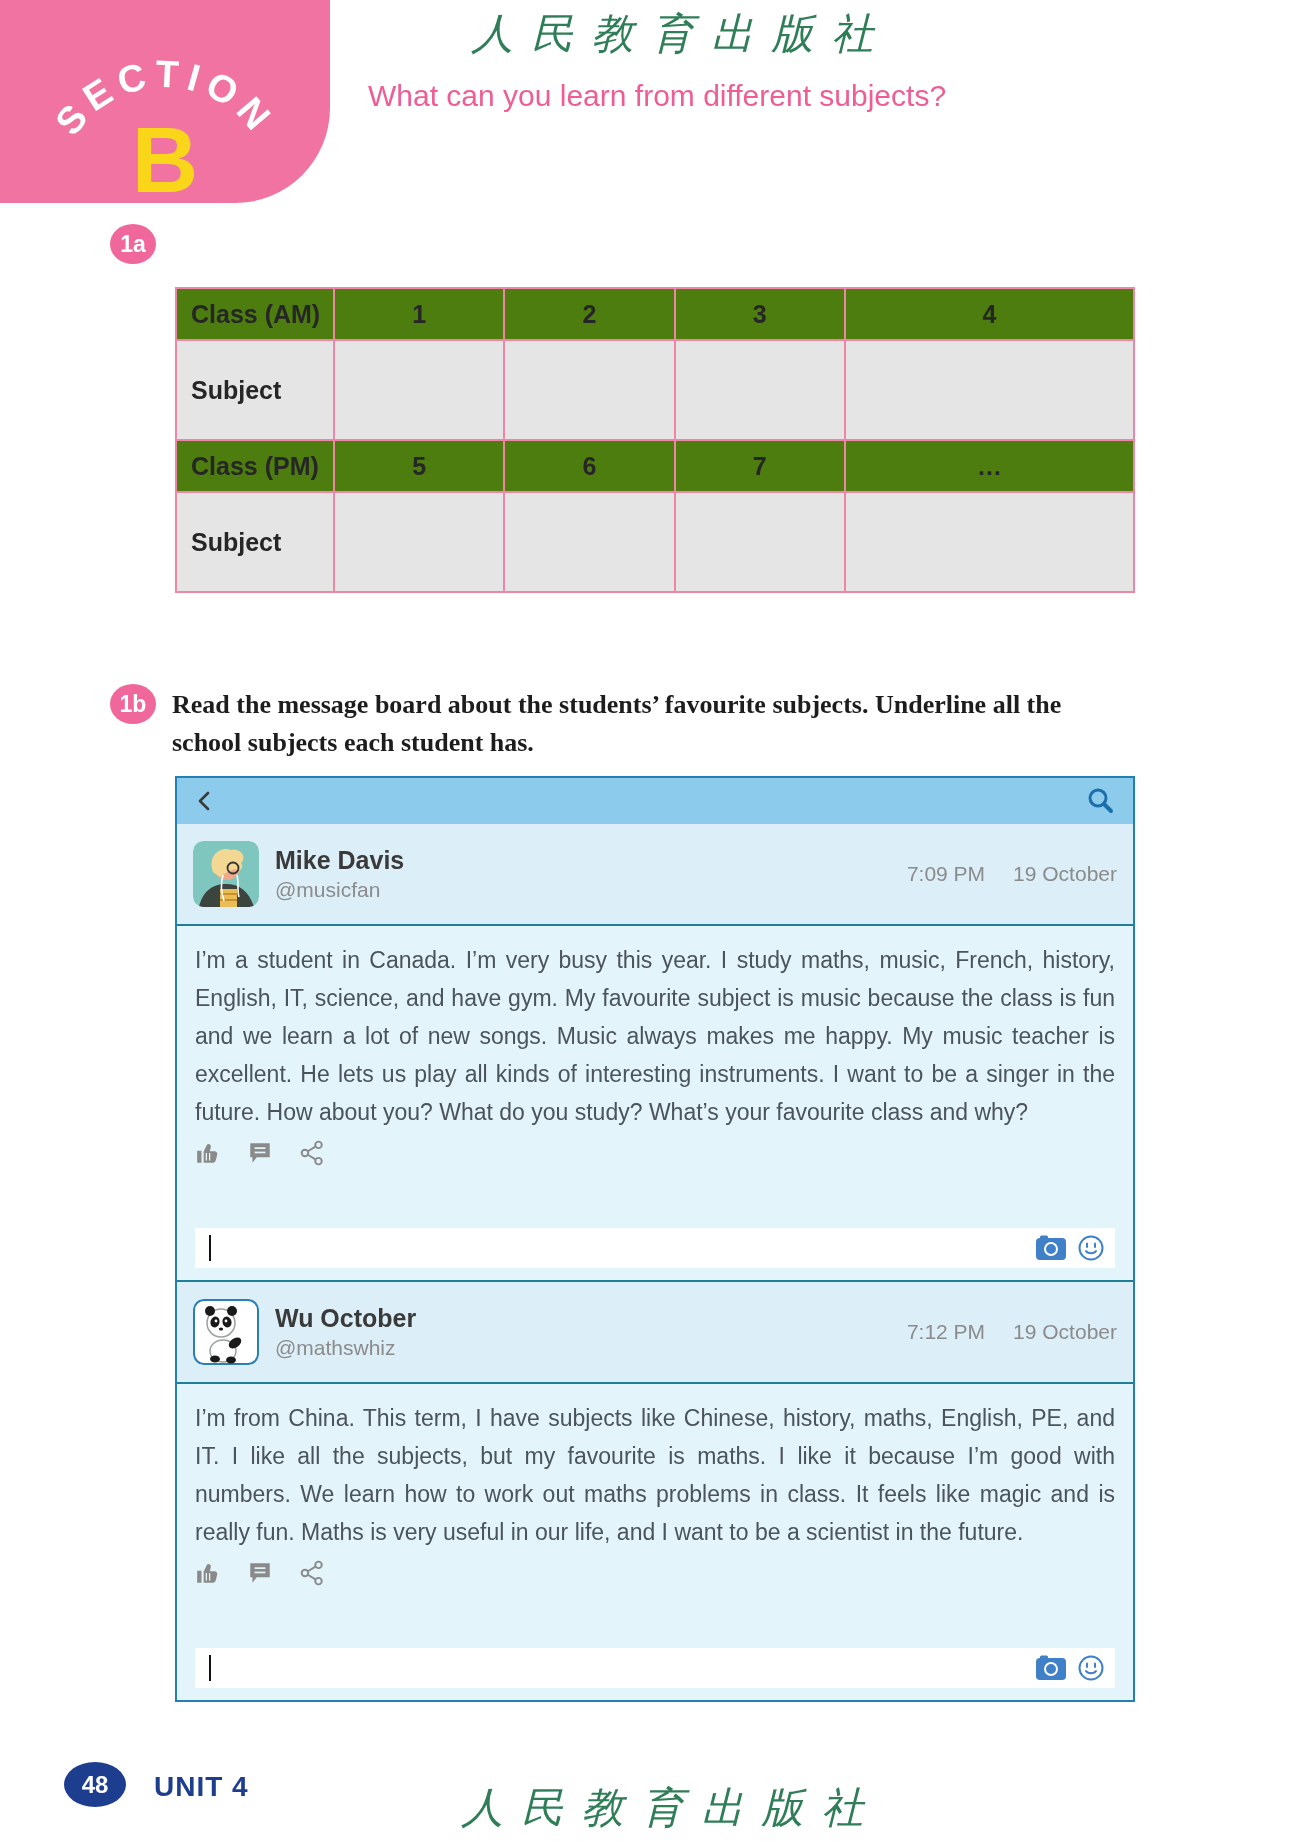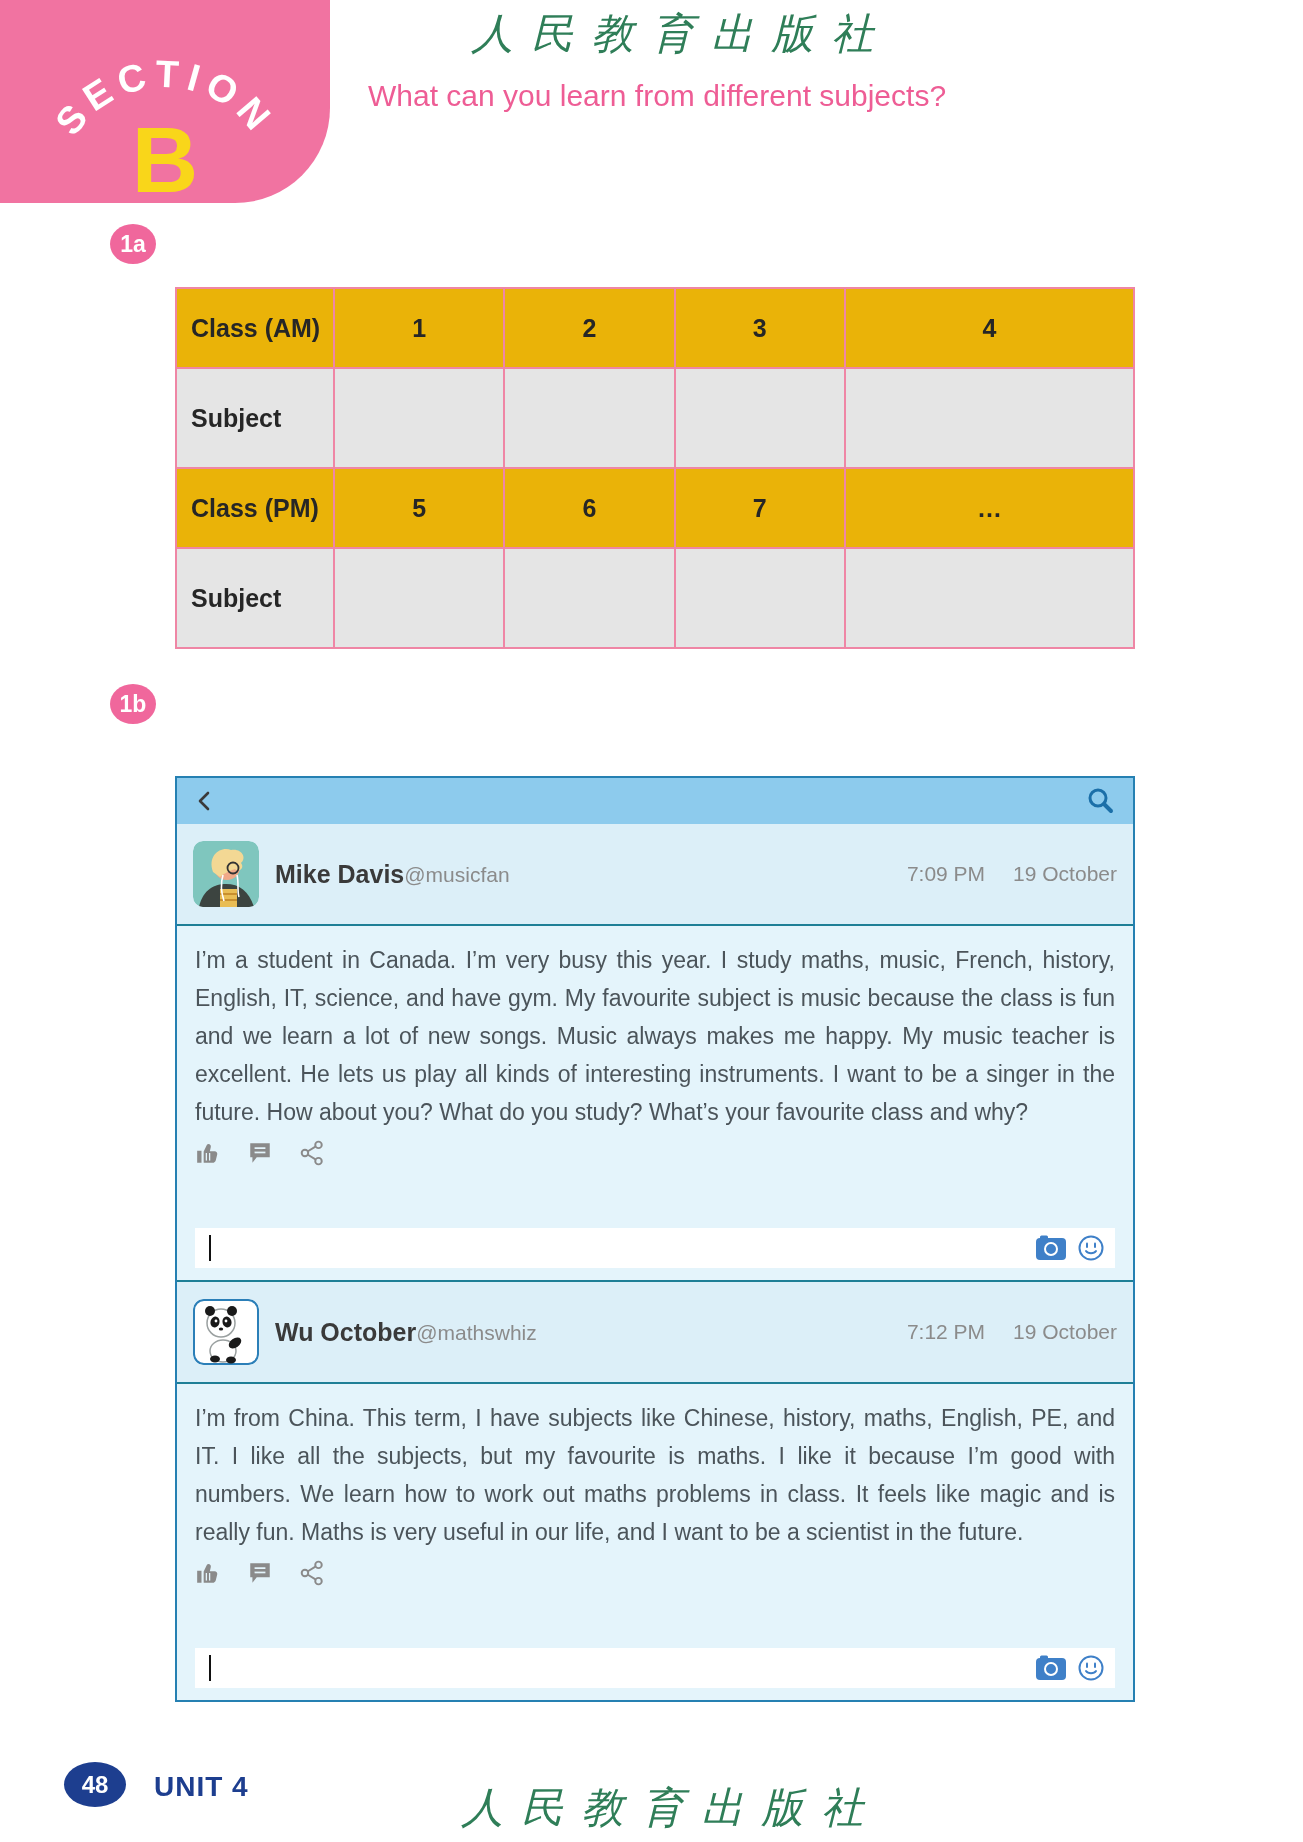--- a/index.html
+++ b/index.html
@@ -49,41 +49,41 @@
   
   table.timetable {
     position:absolute; left:175px; top:287px; width:960px;
     border-collapse:collapse;
   }
   table.timetable td {
     border:2px solid #EF86A5; font-size:25px; font-weight:bold; color:#262626;
   }
   table.timetable td.label { width:158px; text-align:left; padding-left:14px; }
   table.timetable td.num { text-align:center; }
-  tr.row-header td { background:#eab308; height:80px; }
+  tr.row-header td { background:#4d7c0f; height:52px; }
   tr.row-subject td { background:#e5e5e5; height:100px; }
 
   
   .board {
     position:absolute; left:175px; top:776px; width:960px; height:926px;
     border:2px solid #2580B2; display:flex; flex-direction:column;
     background:#E4F4FB;
   }
   .board-topbar {
     height:46px; background:#8DCBED; display:flex; align-items:center;
     padding:0 18px; flex:0 0 auto;
   }
   .board-topbar .spacer { flex:1; }
   .post-header {
     height:100px; background:#DCEFF8; display:flex; align-items:center;
     padding:0 16px; gap:16px; flex:0 0 auto;
   }
   .divider { height:2px; background:#1E7F96; flex:0 0 auto; }
   .avatar { width:66px; height:66px; border-radius:10px; overflow:hidden; flex:0 0 auto; }
-  .who { display:flex; flex-direction:row; justify-content:flex-end; }
+  .who { display:flex; flex-direction:column; justify-content:flex-end; }
   .author { font-size:25px; font-weight:bold; color:#3A3A3A; }
   .handle { font-size:21px; color:#8B8B8B; margin-top:3px; }
   .when { margin-left:auto; display:flex; gap:28px; color:#8B8B8B; font-size:21px; }
   .post-body { background:#E4F4FB; padding:15px 18px 12px; flex:1 1 auto;
     display:flex; flex-direction:column; }
   .message {
     font-size:23px; color:#4B545A; line-height:38px; text-align:justify;
   }
   .actions { display:flex; gap:26px; margin-top:9px; align-items:center; }
   .actions svg { display:block; }
@@ -155,20 +155,21 @@
       <td class="label">Subject</td>
       <td class="num"></td>
       <td class="num"></td>
       <td class="num"></td>
       <td class="num"></td>
     </tr>
   </tbody>
     </table>
 
   <div class="ex-badge" id="badge-1b">1b</div>
+  <div class="ex-instruction" id="instr-1b">Read the message board about the students’ favourite subjects. Underline all the school subjects each student has.</div>
 
   <div class="board">
 
     <div class="board-topbar">
       <svg width="22" height="24" viewBox="0 0 22 24">
         <polyline points="13,4 5,12 13,20" fill="none" stroke="#3A3A3A" stroke-width="2.6" stroke-linecap="round" stroke-linejoin="round"></polyline>
       </svg>
       <div class="spacer"></div>
       <svg width="30" height="30" viewBox="0 0 30 30">
         <circle cx="13" cy="12" r="8" fill="none" stroke="#1B6FA8" stroke-width="3"></circle>

